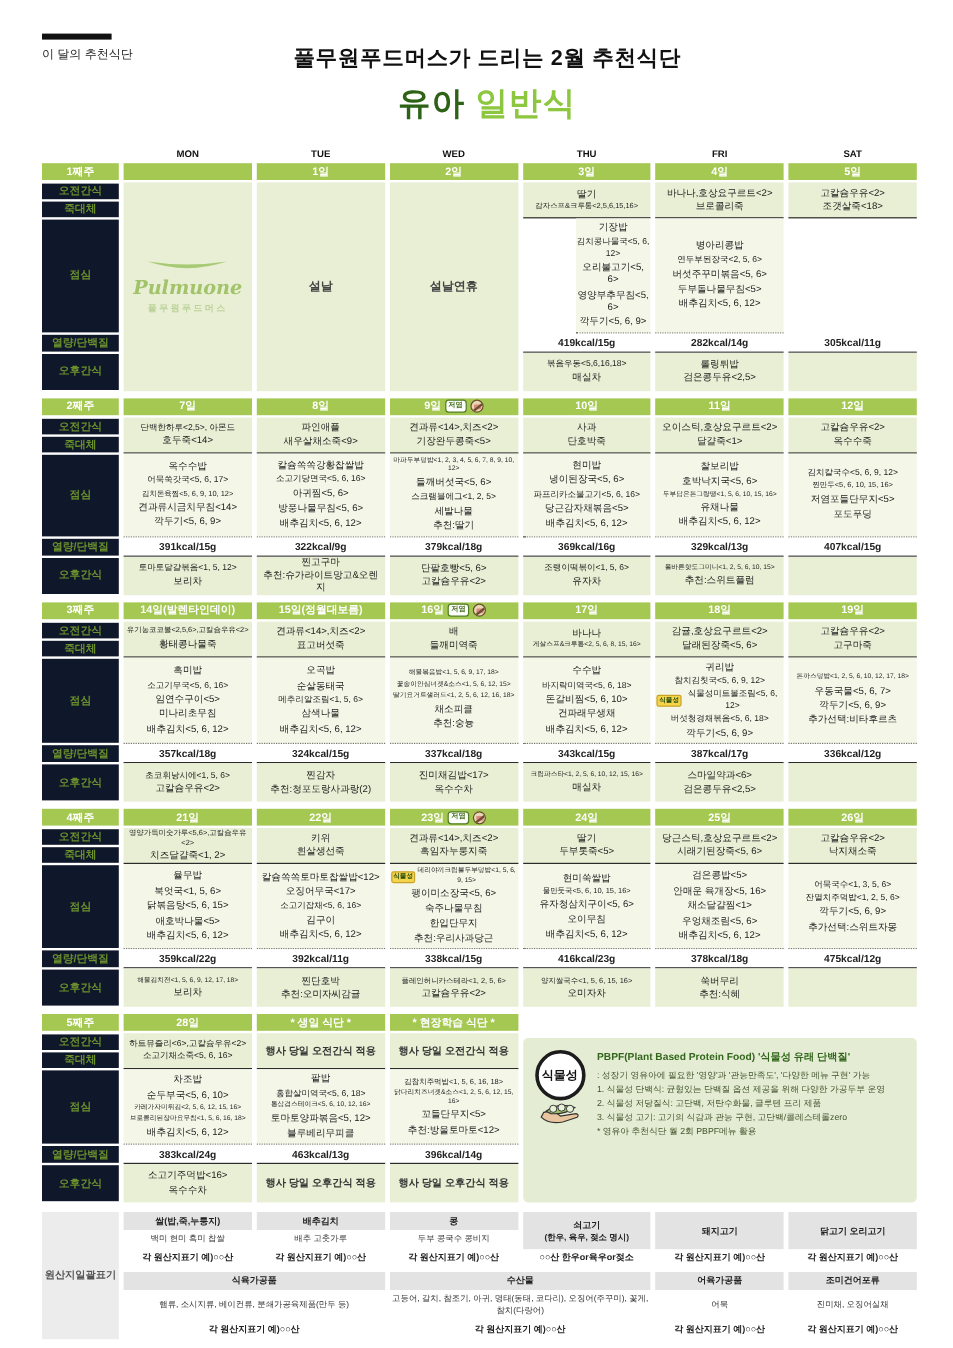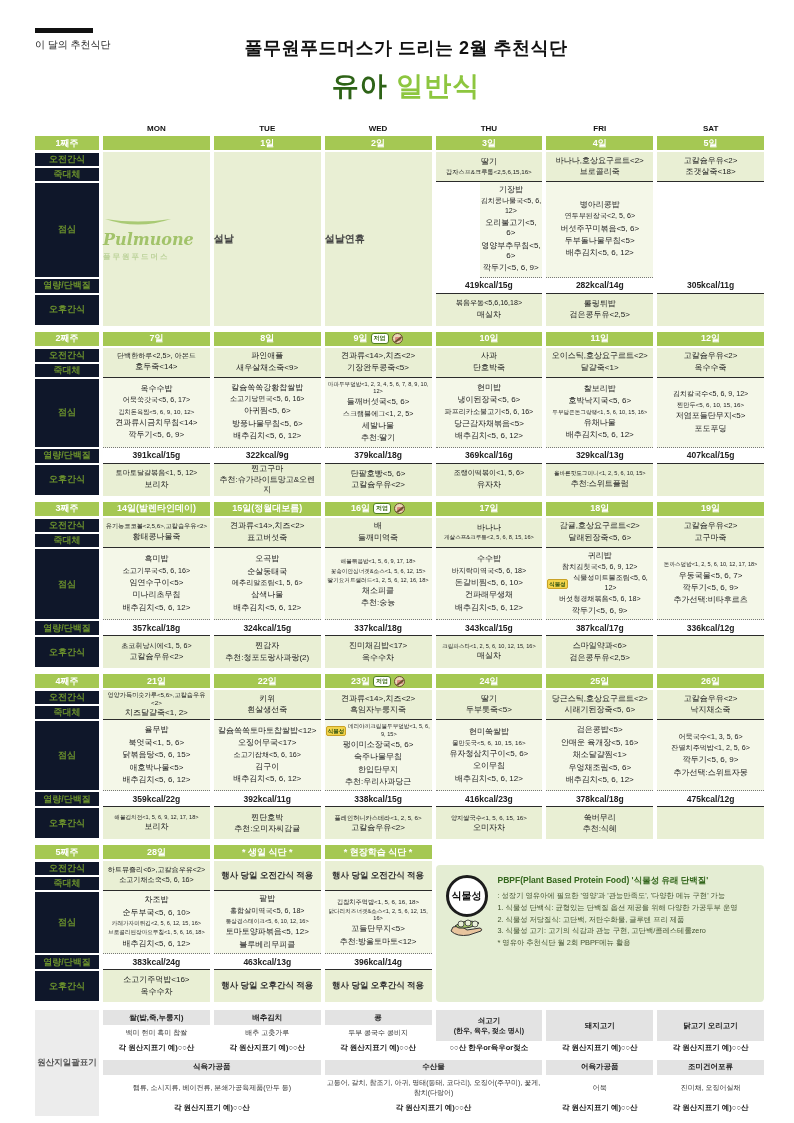--- a/index.html
+++ b/index.html
@@ -31,21 +31,21 @@
   .lbl { background:#0f172a; color:#6a8f2c; font-weight:bold; font-size:9px;
          display:flex; align-items:center; justify-content:center; grid-column:1; margin:1px 0; }
   .am    { grid-row:2/4; background:#e9efd4; border-bottom:1.5px solid #2b2b2b; text-align:center;
            display:flex; flex-direction:column; justify-content:center; gap:1px; padding:1px; }
   .lunch { grid-row:4; background:#f4f7e8; border-bottom:1px dotted #777; text-align:center;
            display:flex; flex-direction:column; justify-content:center; gap:2px; padding:3px 1px; }
   .kcal  { grid-row:5; background:#fff; border-bottom:1.5px solid #2b2b2b; display:flex;
            align-items:center; justify-content:center; font-size:8.5px; font-weight:bold; }
   .pm    { grid-row:6; background:#e9efd4; display:flex; flex-direction:column; justify-content:center;
            gap:1px; text-align:center; padding:2px 4px; }
-  .full  { grid-row:2/7; background:#e9efd4; display:flex; flex-direction:column; align-items:flex-start;
+  .full  { grid-row:2/7; background:#e9efd4; display:flex; flex-direction:column; align-items:center;
            justify-content:center; font-size:10px; font-weight:bold; color:#444; }
   .note  { font-size:8.5px; font-weight:bold; color:#333; }
   .line  { line-height:1.3; color:#222; }
 
   
   .pill-lowsalt { background:#fff; border:1px solid #4e7d20; color:#3f6d18; font-size:6px;
                   font-weight:bold; border-radius:3px; padding:0 2px; line-height:9px; }
   .nomeat { width:11px; height:11px; border-radius:50%; background:#e8d7b4; border:1px solid #6d4f30;
             position:relative; display:inline-block; overflow:hidden; flex:none; }
   .nomeat::before { content:""; position:absolute; left:2px; top:3px; width:6px; height:4px;

